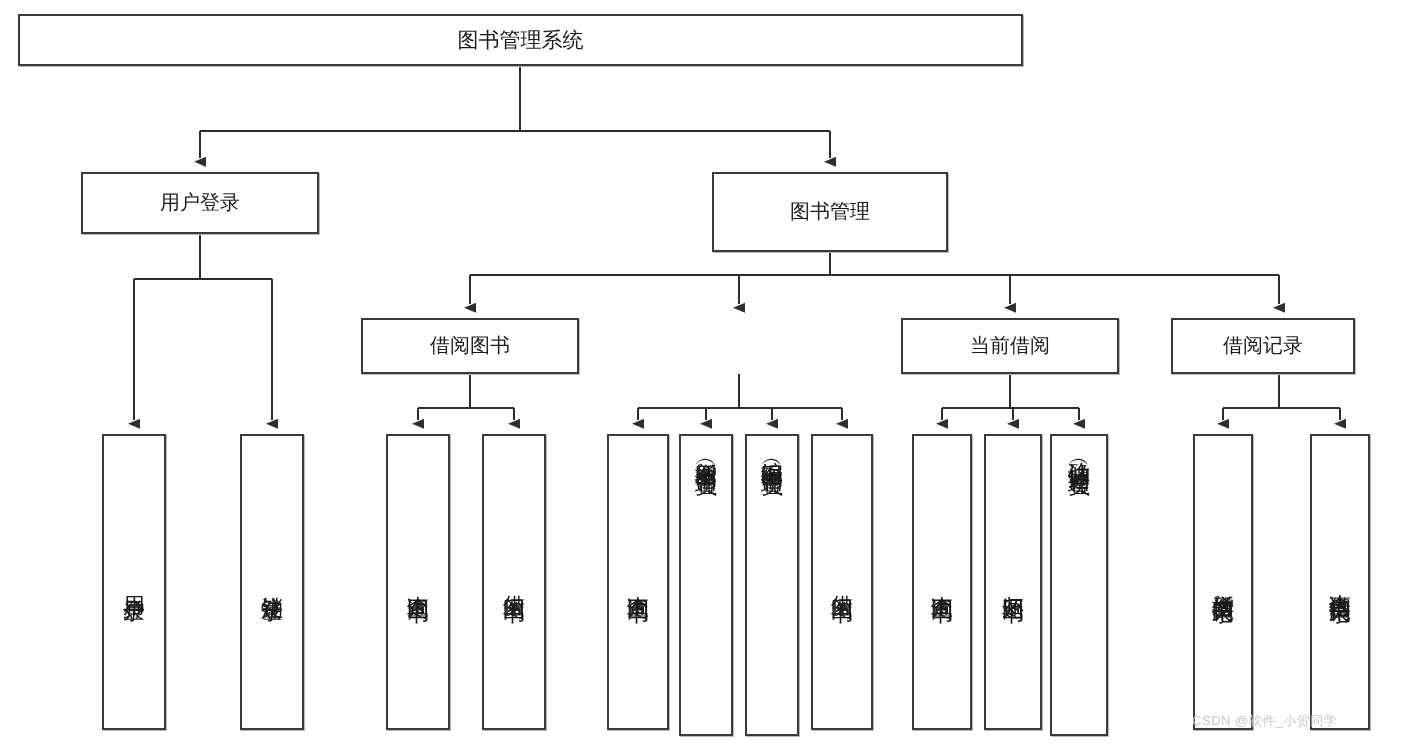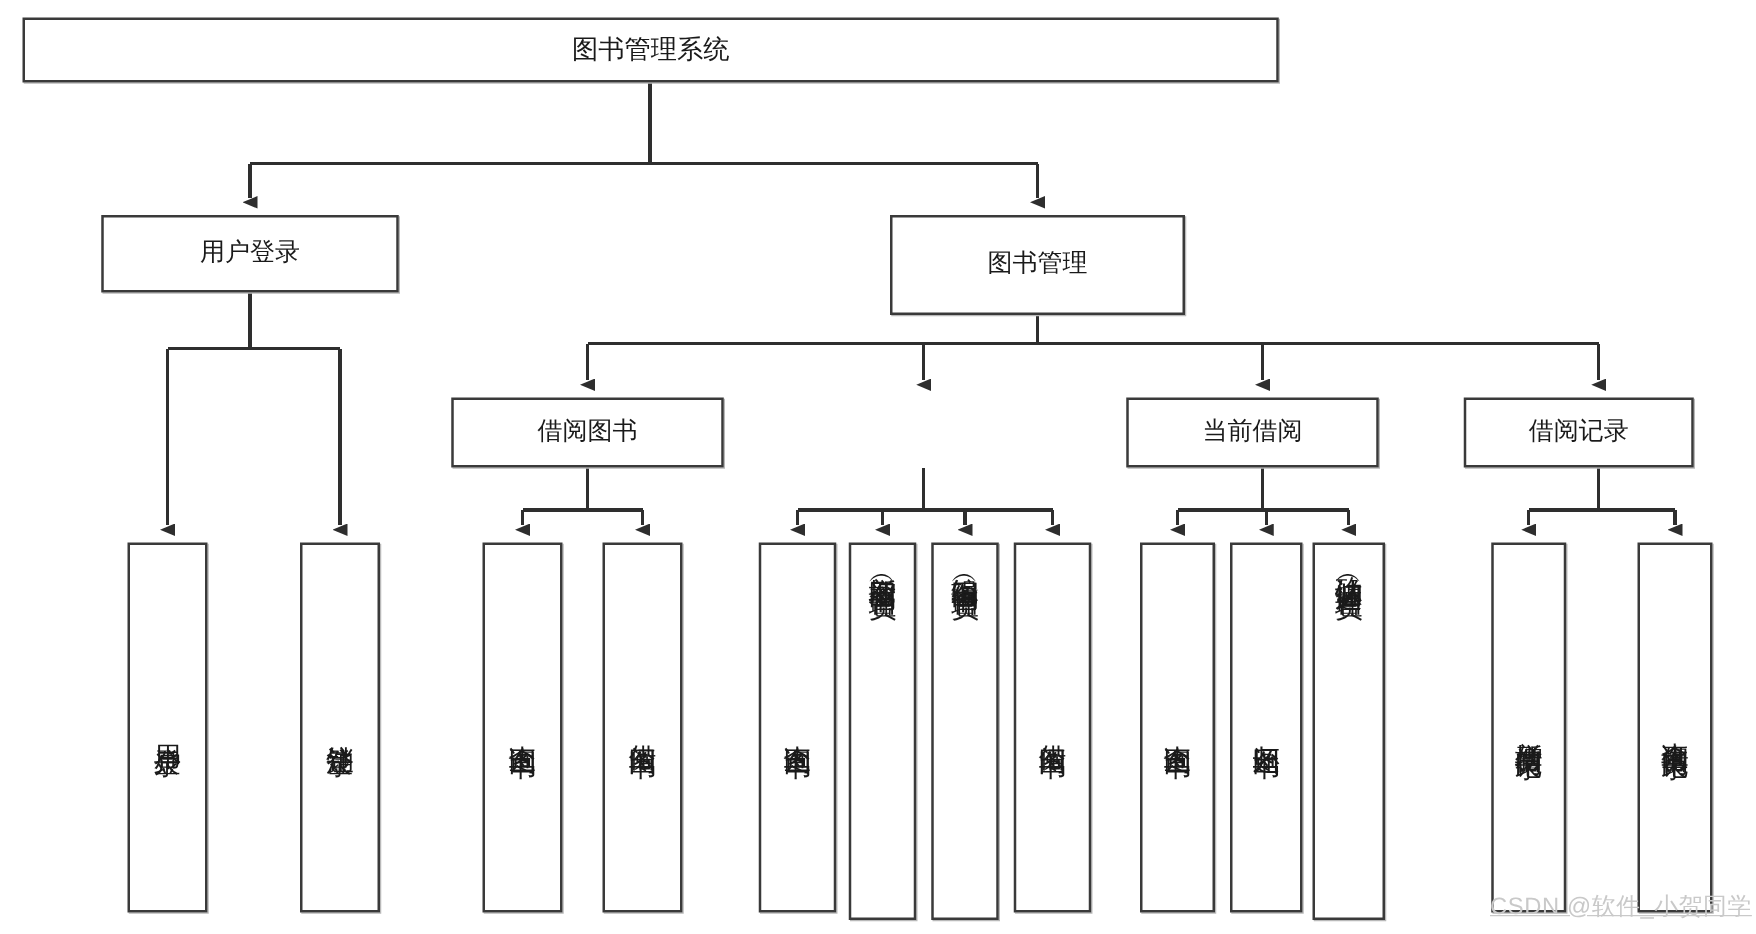--- a/index.html
+++ b/index.html
@@ -65,24 +65,23 @@
   .node.vert.center .node-label {
     margin-top: auto;
     margin-bottom: auto;
   }
   .node.vert.top .node-label {
     margin-top: 8px;
   }
   .watermark {
     position: absolute;
     color: #c9c9c9;
-    font-size: 19px;
+    font-size: 13px;
     white-space: nowrap;
     letter-spacing: 0.5px;
-    text-decoration: underline;
   }
 </style>
 </head>
 <body>
 
 <div id="canvas">
 
   <svg id="edges" viewBox="0 0 1405 747" xmlns="http://www.w3.org/2000/svg">
     <defs>
       <marker id="arrow" markerWidth="10" markerHeight="12" refX="1.2" refY="6" orient="auto" markerUnits="userSpaceOnUse">
@@ -140,21 +139,21 @@
   <div class="node horiz" style="left:81px; top:172px; width:238px; height:62px;">
     <span class="node-label">用户登录</span>
   </div>
   <div class="node horiz" style="left:712px; top:172px; width:236px; height:80px;">
     <span class="node-label">图书管理</span>
   </div>
 
   <div class="node horiz" style="left:361px; top:318px; width:218px; height:56px;">
     <span class="node-label">借阅图书</span>
   </div>
-  <div class="node horiz" style="left:901px; top:318px; width:202px; height:56px;">
+  <div class="node horiz" style="left:901px; top:318px; width:218px; height:56px;">
     <span class="node-label">当前借阅</span>
   </div>
   <div class="node horiz" style="left:1171px; top:318px; width:184px; height:56px;">
     <span class="node-label">借阅记录</span>
   </div>
 
   <div class="node vert center" style="left:102px; top:434px; width:64px; height:296px;">
     <span class="node-label">用户登录</span>
   </div>
   <div class="node vert center" style="left:240px; top:434px; width:64px; height:296px;">

